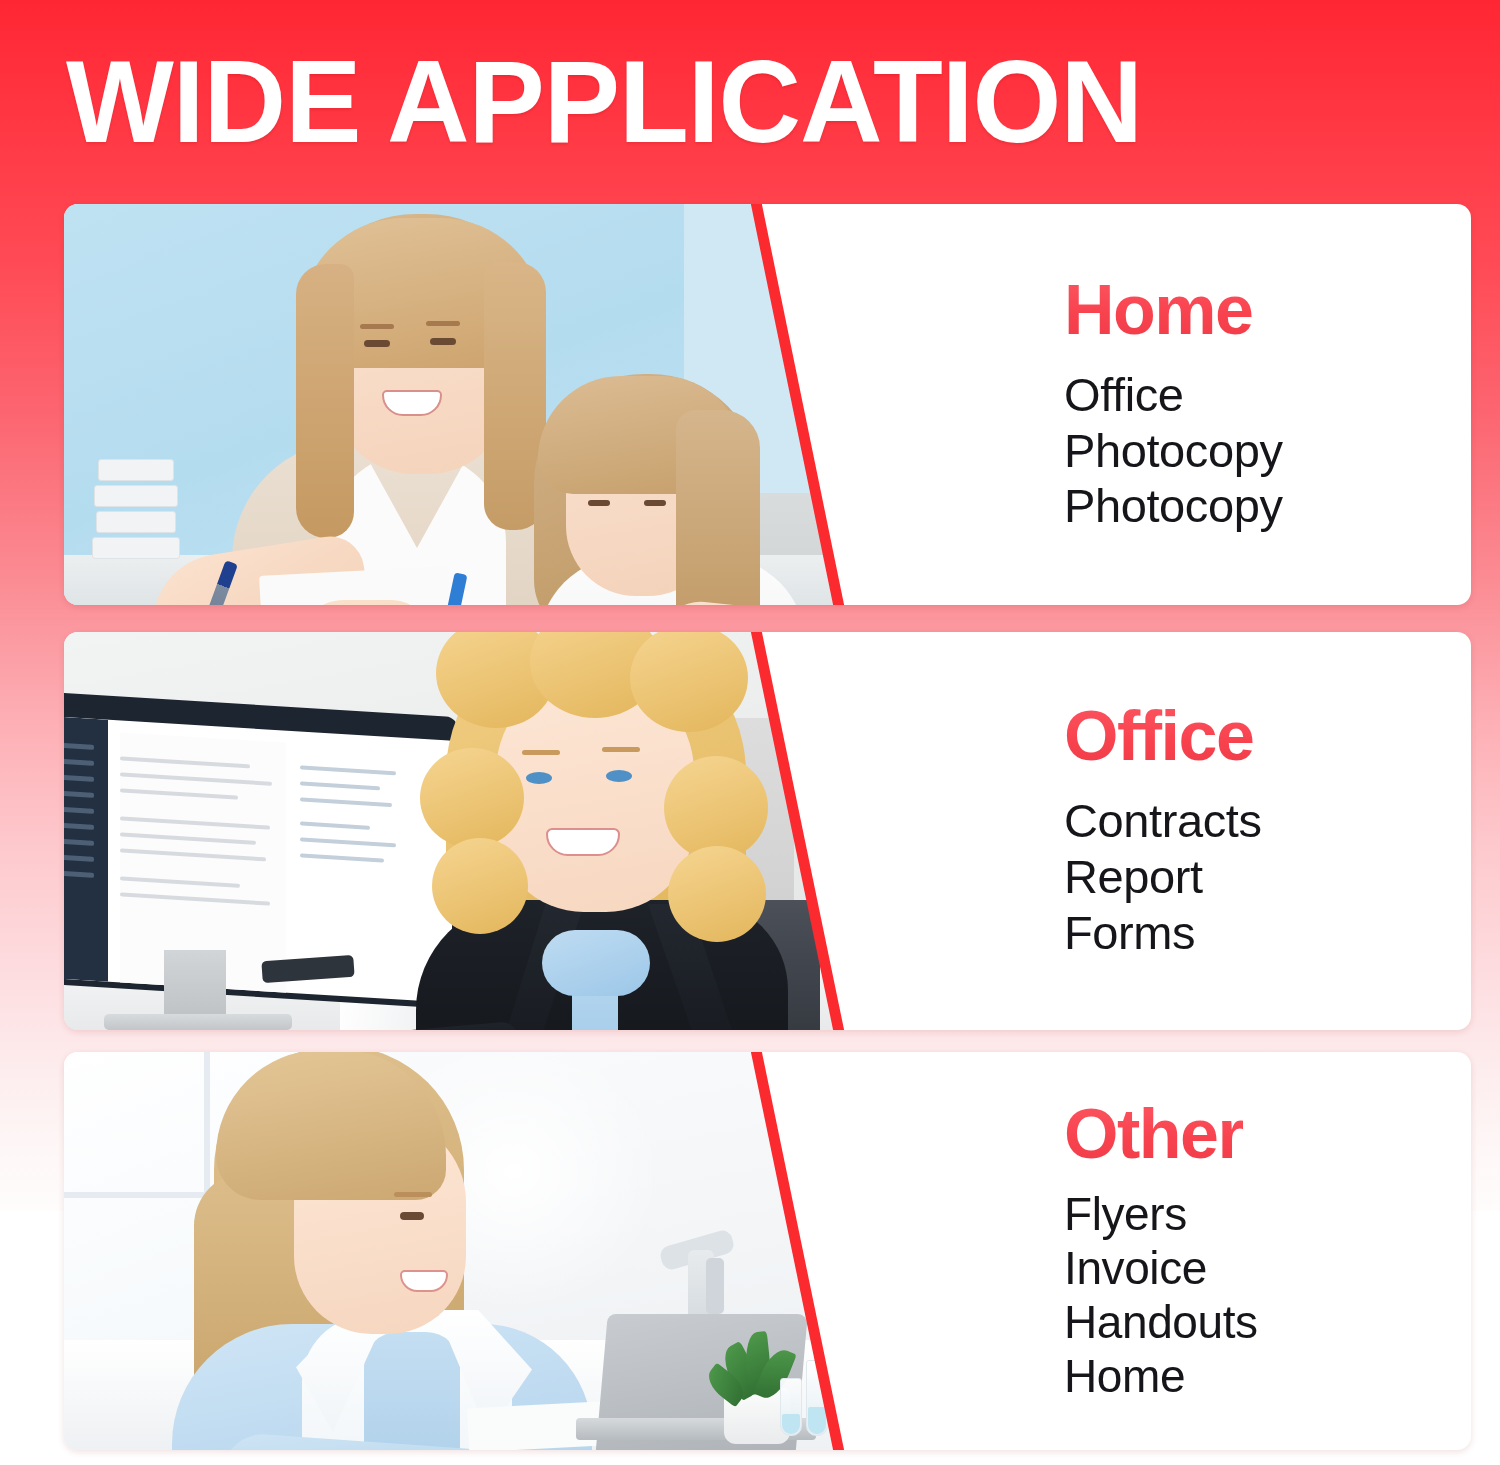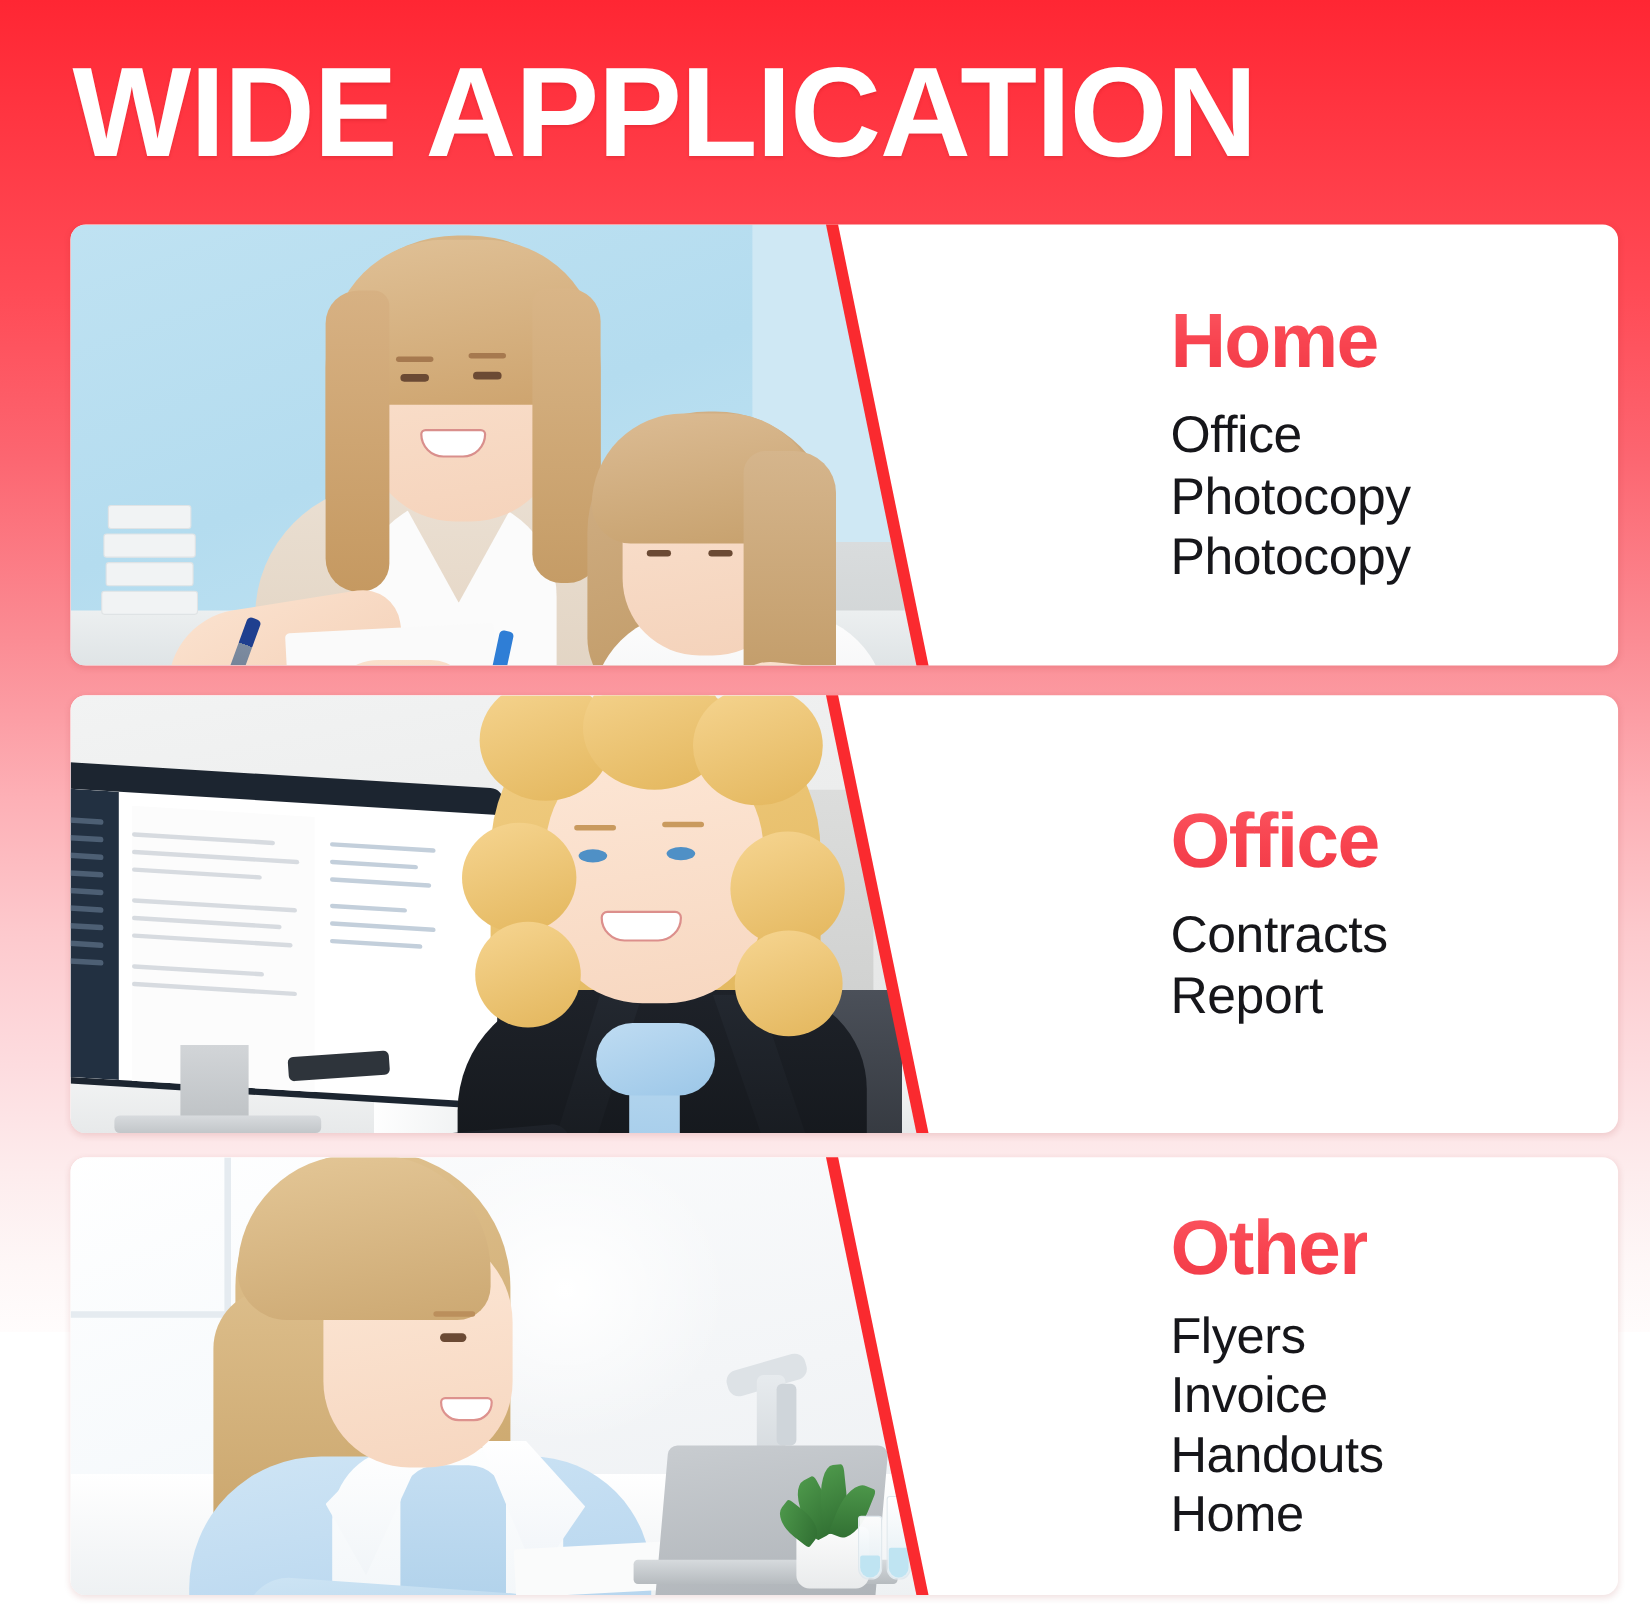--- a/index.html
+++ b/index.html
@@ -476,20 +476,21 @@
       </div>
     </div>
 
     <div class="slash"></div>
 
     <div class="copy">
       <div class="copy-title">Office</div>
       <ul class="copy-list">
         <li>Contracts</li>
         <li>Report</li>
+        <li>Forms</li>
       </ul>
     </div>
   </div>
 
   <div class="card" id="card-other">
 
     <div class="photo">
       <div class="photo-inner ph-other">
         <div class="window">
           <i style="left:150px;top:0;width:6px;height:300px;"></i>

